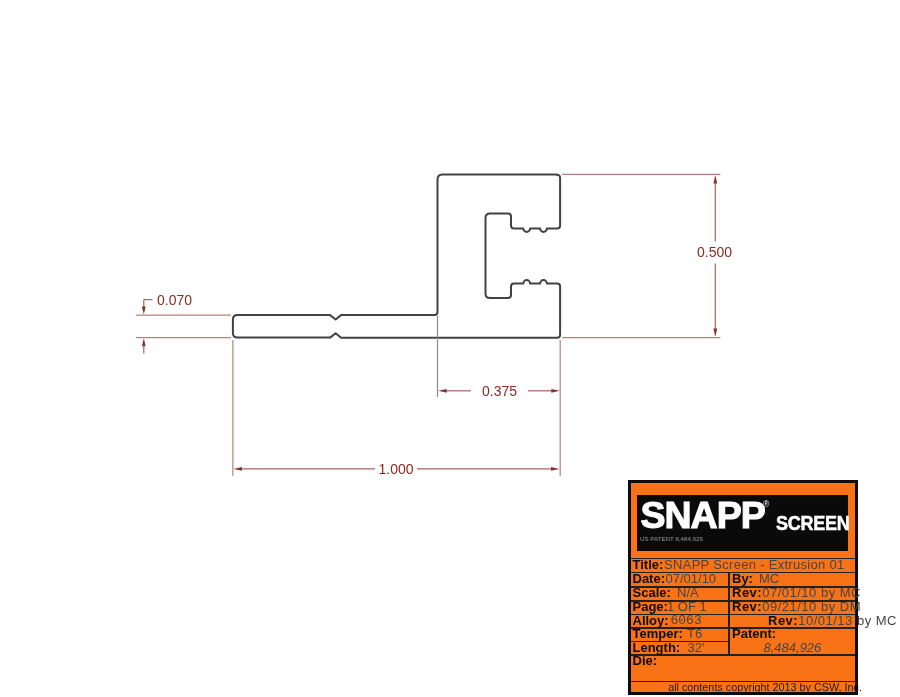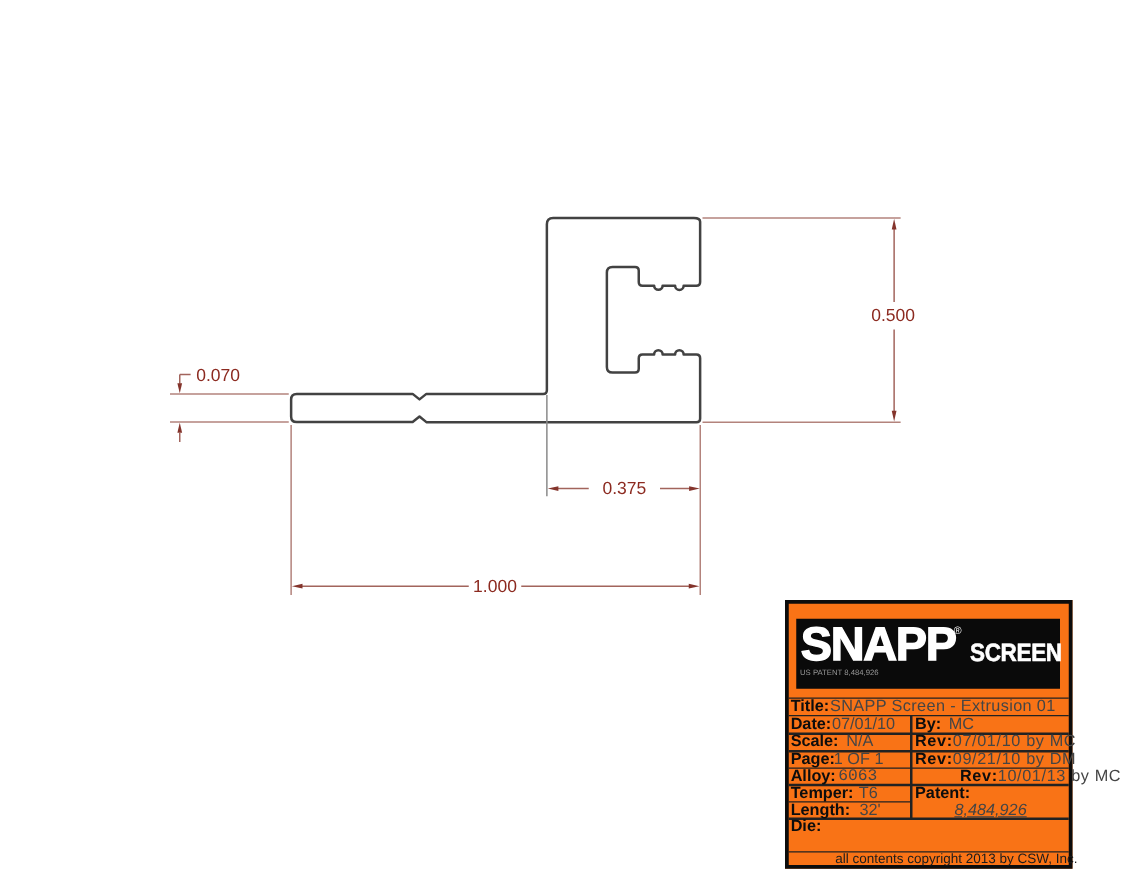--- a/index.html
+++ b/index.html
@@ -154,21 +154,21 @@
 
     <div class="row" style="top:144px;height:13.5px;line-height:13.5px;">
         <span class="lb">Temper:</span>
         <span class="v" style="left:56px;">T6</span>
         <span class="rc"><b>Patent:</b></span>
       </div>
 
     <div class="row" style="top:157.5px;height:13.6px;line-height:13.6px;">
         <span class="lb">Length:</span>
         <span class="v" style="left:56.5px;">32'</span>
-        <span class="v" style="left:132.5px;font-style:italic;text-decoration:underline;">8,484,926</span>
+        <span class="v" style="left:132.5px;font-style:italic;">8,484,926</span>
       </div>
 
     <div class="row" style="top:171.1px;height:14px;line-height:14px;">
         <span class="lb">Die:</span>
       </div>
 
     <div class="note" style="top:198.5px;height:11px;line-height:11px;">all contents copyright 2013 by CSW, Inc.</div>
   </div>
 </div>
 

